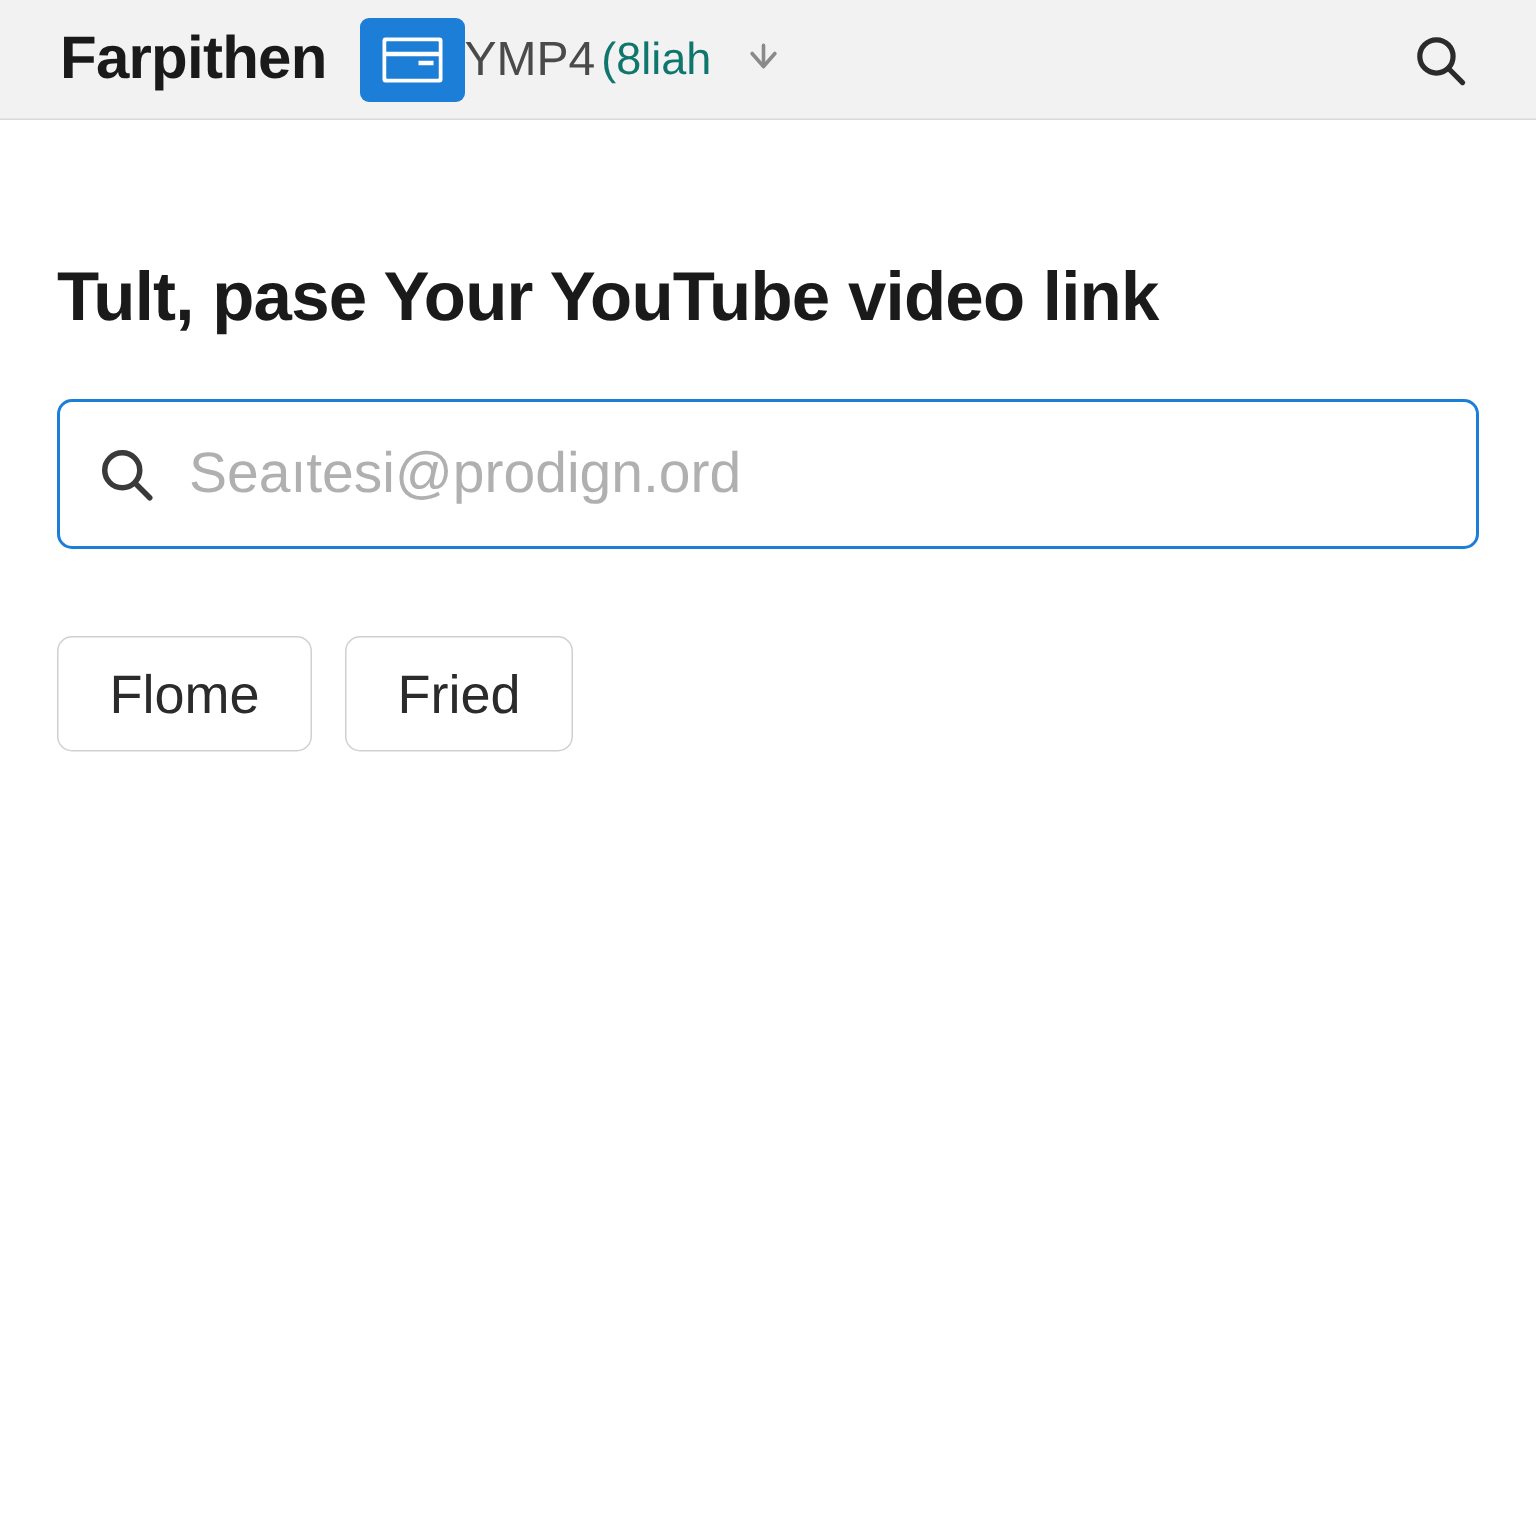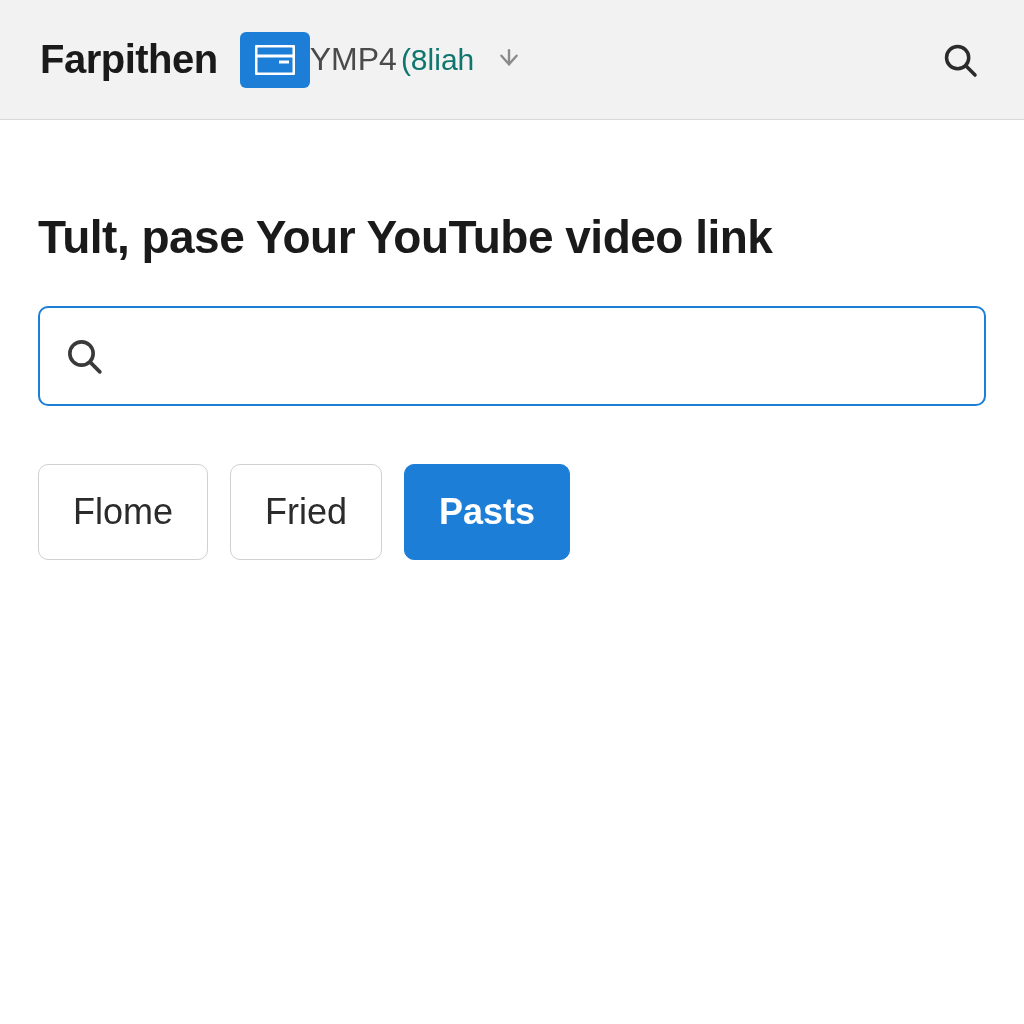--- a/index.html
+++ b/index.html
@@ -1,21 +1,21 @@
 <!DOCTYPE html>
 <html><head>
 <meta charset="utf-8">
 <style>
   * { box-sizing: border-box; margin: 0; padding: 0; }
   html, body { width: 1024px; height: 1024px; font-family: Arial, Helvetica, sans-serif; background: #ffffff; }
   
   .header {
     display: flex;
     align-items: center;
-    height: 120px;
+    height: 80px;
     padding: 0 40px;
     background: #f2f2f2;
     border-bottom: 1px solid #d9d9d9;
   }
   .logo-text {
     font-size: 40px;
     font-weight: 800;
     color: #1a1a1a;
     letter-spacing: -0.5px;
   }
@@ -88,21 +88,21 @@
     background: transparent;
   }
   .search-input::placeholder { color: #b0b0b0; }
   
   .tab-row {
     display: flex;
     gap: 22px;
     margin-top: 58px;
   }
   .tab-btn {
-    height: 96px;
+    height: 77px;
     padding: 0 34px;
     border: 1.5px solid #d0d0d0;
     border-radius: 10px;
     background: #ffffff;
     font-size: 36px;
     color: #2b2b2b;
     display: flex;
     align-items: center;
     justify-content: center;
     cursor: pointer;
@@ -146,26 +146,24 @@
 <main class="main">
   <h1 class="heading">Tult, pase Your YouTube video link</h1>
 
   <div class="search-box">
     <span class="icon-wrap">
       <svg width="40" height="40" viewBox="0 0 24 24">
         <circle cx="10.5" cy="10.5" r="7" fill="none" stroke="#3a3a3a" stroke-width="2.2"></circle>
         <line x1="16" y1="16" x2="21.5" y2="21.5" stroke="#3a3a3a" stroke-width="2.2" stroke-linecap="round"></line>
       </svg>
     </span>
+    <input type="text" class="search-input" placeholder="Seaıtesi@prodign.ord" style="">
   </div>
 
   <div class="tab-row">
     <div class="tab-btn">
         <span>Flome</span>
       </div>
     <div class="tab-btn">
         <span>Fried</span>
       </div>
-    <div class="tab-btn primary">
-        <span>Pasts</span>
-      </div>
   </div>
 </main>
 
 </body></html>

